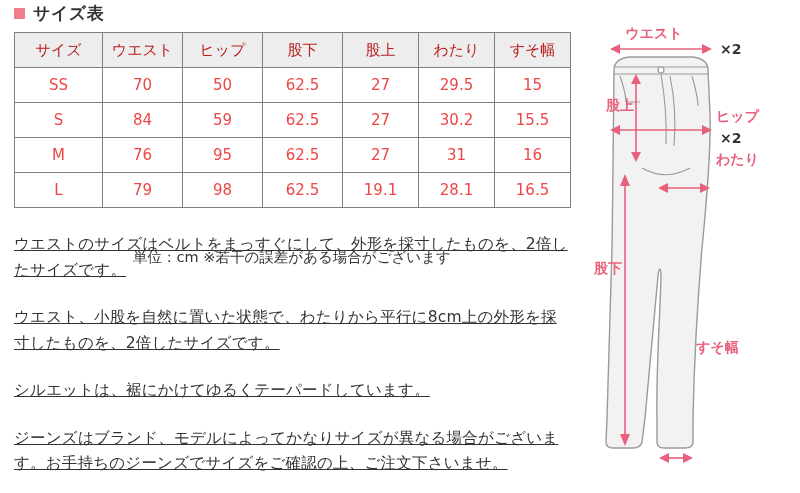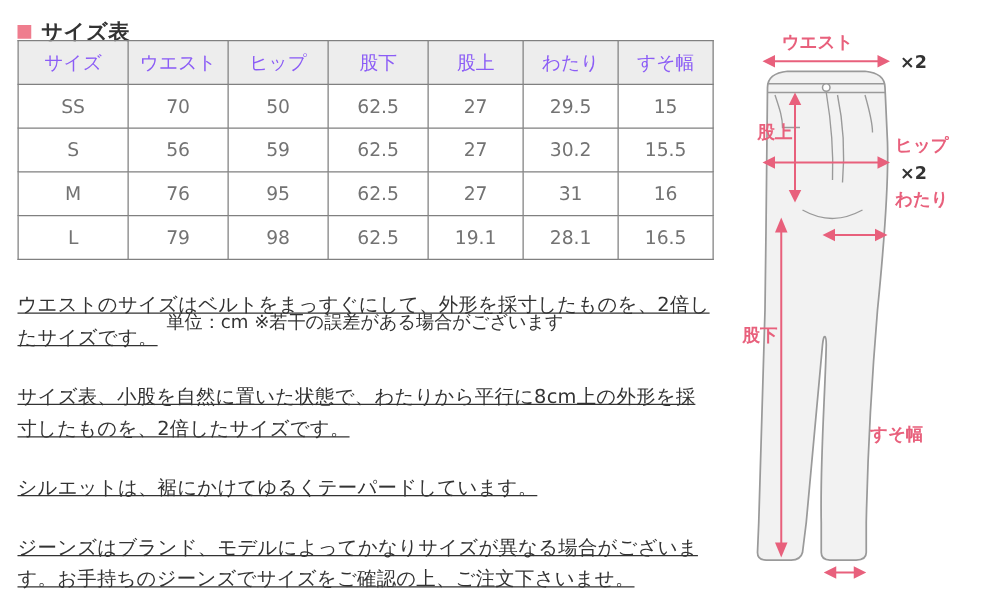--- a/index.html
+++ b/index.html
@@ -17,21 +17,21 @@
   .page {
     position: relative;
     width: 800px;
     height: 493px;
   }
 
   
   .heading {
     position: absolute;
     left: 14px;
-    top: 14px;
+    top: 2px;
     display: flex;
     align-items: center;
     gap: 8px;
   }
   .heading .bullet {
     width: 11px;
     height: 11px;
     background: #ef7d8e;
     display: inline-block;
   }
@@ -52,29 +52,29 @@
   table.size-table {
     border-collapse: collapse;
     width: 556px;
     table-layout: fixed;
   }
   table.size-table th,
   table.size-table td {
     border: 1px solid #808080;
     text-align: center;
     font-size: 15px;
-    color: #737373;
+    color: #ef4444;
     height: 34px;
     padding: 0;
     font-weight: normal;
   }
   table.size-table thead th {
     background: #ededed;
     font-size: 15px;
-    color: #8b5cf6;
+    color: #b91c1c;
   }
   table.size-table col.c0 { width: 88px; }
   table.size-table col.c1 { width: 80px; }
   table.size-table col.c2 { width: 80px; }
   table.size-table col.c3 { width: 80px; }
   table.size-table col.c4 { width: 76px; }
   table.size-table col.c5 { width: 76px; }
   table.size-table col.c6 { width: 76px; }
 
   .unit-note {
@@ -154,21 +154,21 @@
           <td>SS</td>
           <td>70</td>
           <td>50</td>
           <td>62.5</td>
           <td>27</td>
           <td>29.5</td>
           <td>15</td>
         </tr>
         <tr>
           <td>S</td>
-          <td>56</td>
+          <td>84</td>
           <td>59</td>
           <td>62.5</td>
           <td>27</td>
           <td>30.2</td>
           <td>15.5</td>
         </tr>
         <tr>
           <td>M</td>
           <td>76</td>
           <td>95</td>
@@ -187,21 +187,21 @@
           <td>16.5</td>
         </tr>
       </tbody>
     </table>
   </div>
 
   <div class="unit-note">単位：cm ※若干の誤差がある場合がございます</div>
 
   <div class="paragraphs">
     <p>ウエストのサイズはベルトをまっすぐにして、外形を採寸したものを、2倍したサイズです。</p>
-    <p>サイズ表、小股を自然に置いた状態で、わたりから平行に8cm上の外形を採寸したものを、2倍したサイズです。</p>
+    <p>ウエスト、小股を自然に置いた状態で、わたりから平行に8cm上の外形を採寸したものを、2倍したサイズです。</p>
     <p>シルエットは、裾にかけてゆるくテーパードしています。</p>
     <p>ジーンズはブランド、モデルによってかなりサイズが異なる場合がございます。お手持ちのジーンズでサイズをご確認の上、ご注文下さいませ。</p>
   </div>
 
   <div class="illustration">
     <svg width="220" height="465" viewBox="0 0 220 465" xmlns="http://www.w3.org/2000/svg">
 
       <g fill="#f2f2f2" stroke="#9a9a9a" stroke-width="1.4">
         <path d="M34 52 C 34 44, 40 40, 50 39 L 112 39 C 122 40, 128 44, 128 52
                  L 130 96

